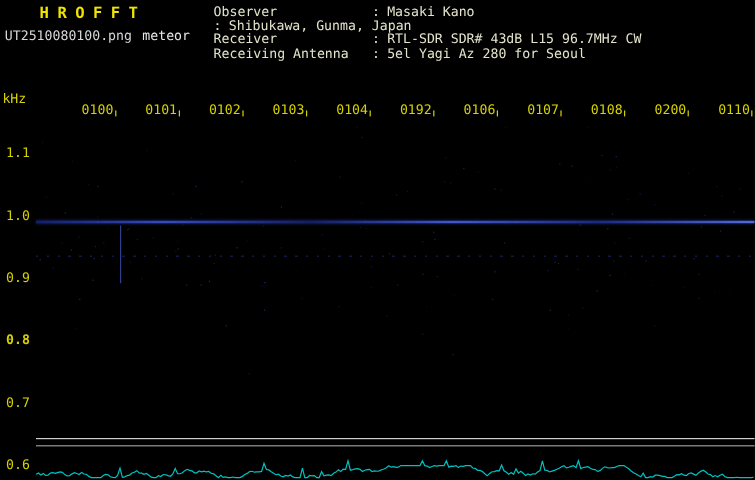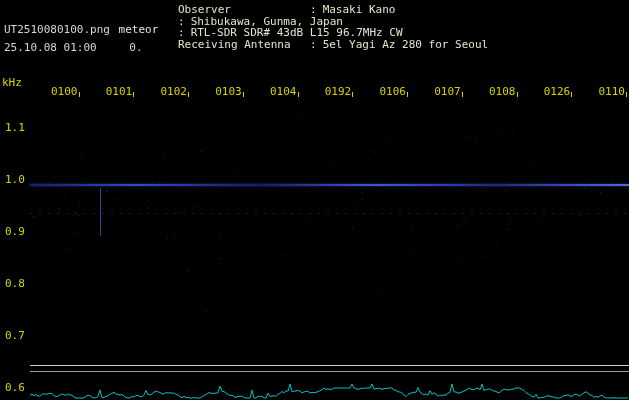--- a/index.html
+++ b/index.html
@@ -19,25 +19,25 @@
   .info { position:absolute; left:178px; top:4px; font-size:11px; line-height:11.5px; color:#e4e4cc; }
   .irow { display:flex; white-space:pre; }
   .ilabel { width:132px; }
   .isep { margin-right:6px; }
   .ylab { position:absolute; left:2px; top:76px; color:#d6d200; font-size:11px; }
   .xticks {
     position:absolute; left:31px; right:2px; top:85px; height:14px;
     display:flex; justify-content:space-between; padding-left:20px;
   }
   .xtick { display:flex; align-items:flex-start; }
-  .xlabel { color:#d6d200; font-size:11px; }
+  .xlabel { color:#d6d200; font-size:11px;margin-left:17px; }
   .tickmark { width:1px; height:5px; background:#d6d200; margin-top:7px; margin-left:1px; display:inline-block; }
   .ytick { position:absolute; left:5px; color:#d6d200; font-size:11px; }
   .y0 { top:121px; } .y1 { top:173px; } .y2 { top:225px; }
-  .y3 { top:277px; } .y4 { top:329px; } .y5 { top:381px; }
+  .y3 { top:277px;font-weight:bold; } .y4 { top:329px; } .y5 { top:381px; }
   .plotarea { position:absolute; left:30px; top:100px; right:0; bottom:0; }
   .carrier {
     position:absolute; left:30px; right:0; top:184px; height:2px;
     background:linear-gradient(90deg,
       rgba(40,60,210,.5), rgba(70,100,255,.75) 18%, rgba(45,65,215,.45) 38%,
       rgba(80,110,255,.8) 58%, rgba(50,75,230,.55) 78%, rgba(95,125,255,.85));
     box-shadow:0 0 3px rgba(60,90,255,.5);
   }
   .subcarrier {
     position:absolute; left:30px; right:0; top:213px; height:1px;
@@ -47,42 +47,40 @@
   .speckles { position:absolute; left:0; top:0; width:1px; height:1px; background:transparent; }
   .grid-upper { position:absolute; left:30px; right:0; top:365px; height:1px; background:#cfcfcf; }
   .grid-lower { position:absolute; left:30px; right:0; top:371px; height:1px; background:#9a9a9a; }
   .noise { position:absolute; left:30px; top:382px; }
 </style>
 </head>
 <body>
 
 <div class="screen">
 
+  <div class="brand">HROFFT</div>
 
   <div class="file-line">
     <span>UT2510080100.png</span>
     <span class="meteor">meteor</span>
   </div>
 
-  <div class="time-line">
-    <span>25.10.08 01:00</span>
-    <span class="count">0.</span>
-  </div>
 
   <div class="info">
     <div class="irow">
       <span class="ilabel">Observer</span>
       <span class="isep">:</span>
       <span class="ival">Masaki Kano</span>
     </div>
     <div class="irow">
       <span class="isep">:</span>
       <span class="ival">Shibukawa, Gunma, Japan</span>
     </div>
     <div class="irow">
+      <span class="ilabel">Receiver</span>
       <span class="isep">:</span>
       <span class="ival">RTL-SDR SDR# 43dB L15 96.7MHz CW</span>
     </div>
     <div class="irow">
       <span class="ilabel">Receiving Antenna</span>
       <span class="isep">:</span>
       <span class="ival">5el Yagi Az 280 for Seoul</span>
     </div>
   </div>
 
@@ -119,21 +117,21 @@
       </span>
     <span class="xtick">
         <span class="xlabel">0107</span>
         <span class="tickmark"></span>
       </span>
     <span class="xtick">
         <span class="xlabel">0108</span>
         <span class="tickmark"></span>
       </span>
     <span class="xtick">
-        <span class="xlabel">0126</span>
+        <span class="xlabel">0200</span>
         <span class="tickmark"></span>
       </span>
     <span class="xtick">
         <span class="xlabel">0110</span>
         <span class="tickmark"></span>
       </span>
   </div>
 
   <span class="ytick y0">1.1</span>
   <span class="ytick y1">1.0</span>

